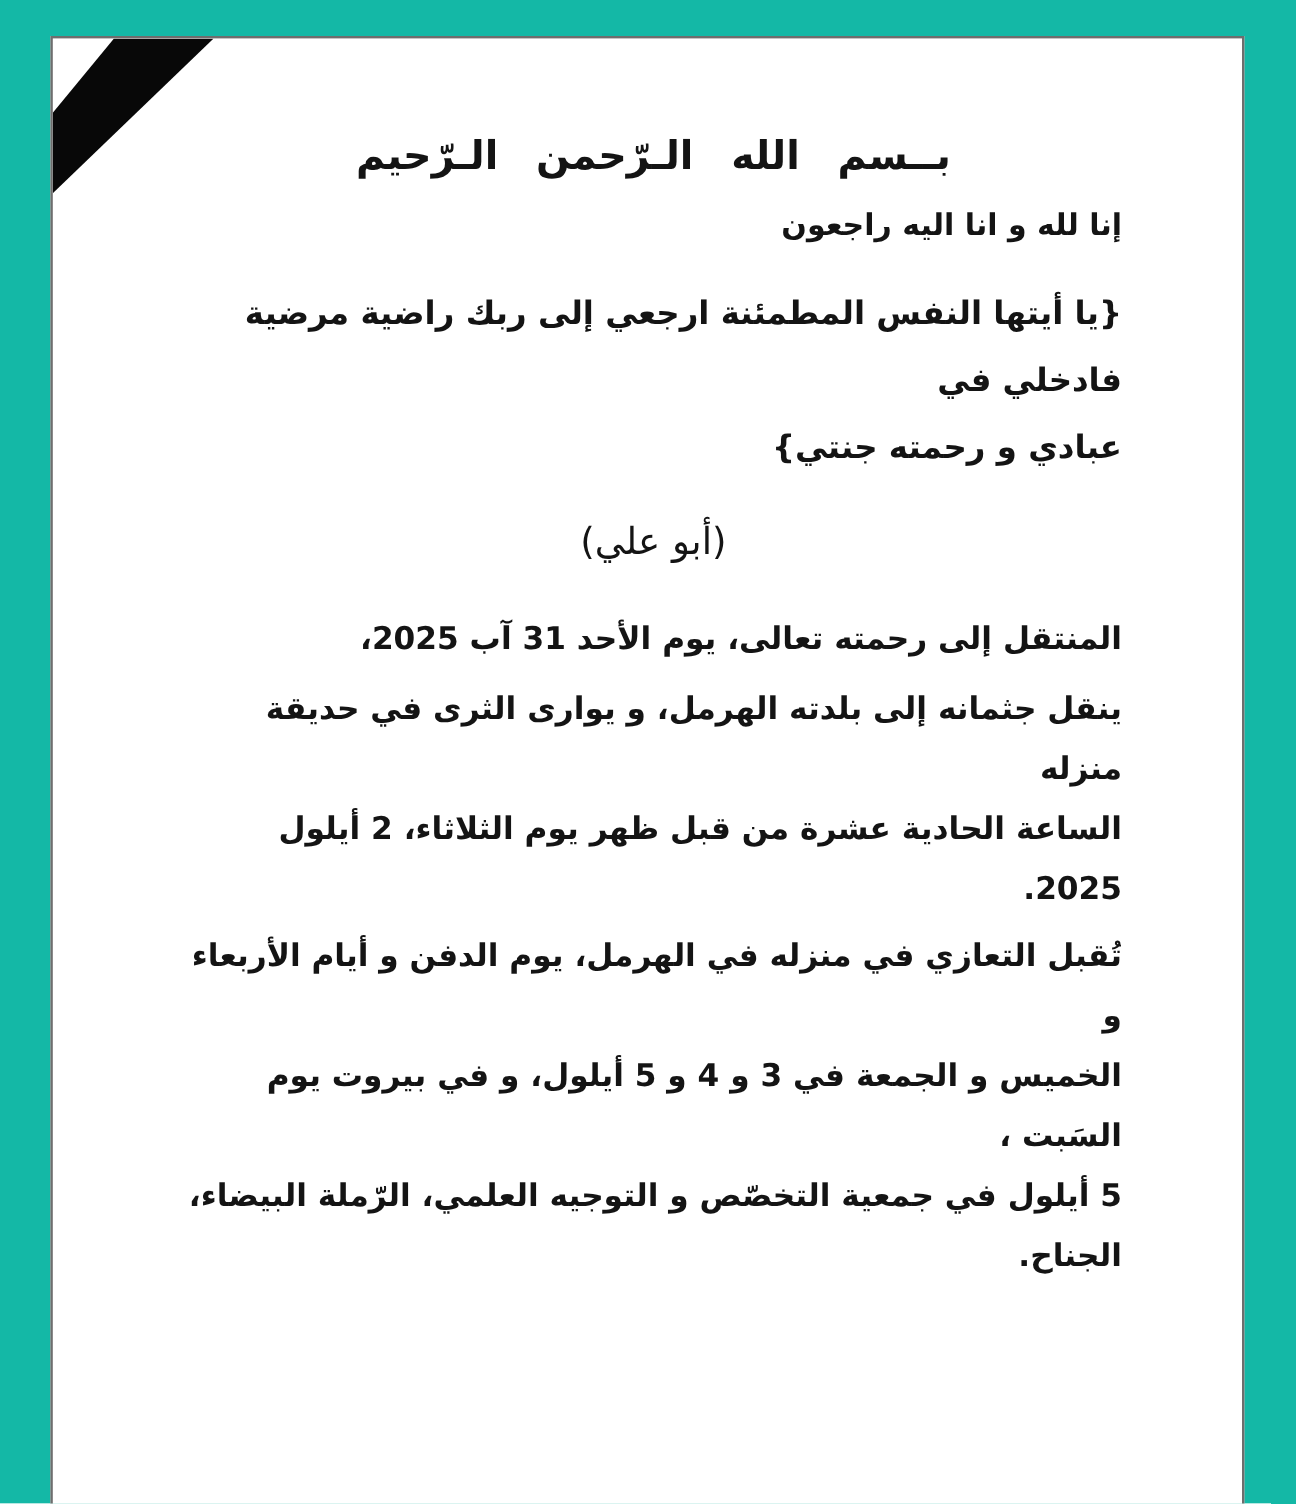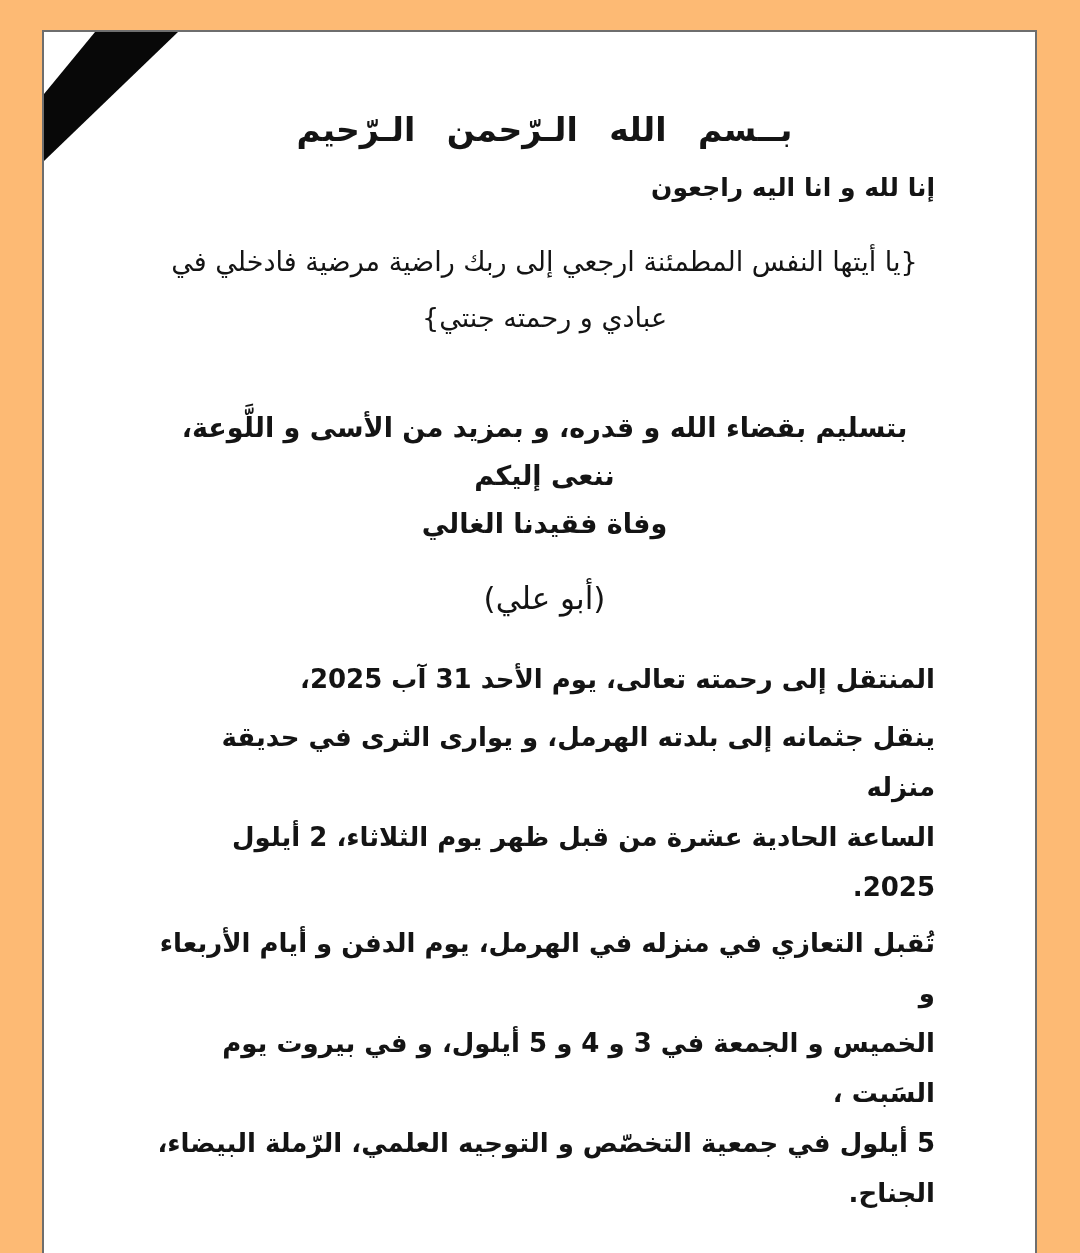--- a/index.html
+++ b/index.html
@@ -8,21 +8,21 @@
     height: 1253px;
     overflow: hidden;
     background: #fcfcfc;
     font-family: "DejaVu Sans", sans-serif;
     color: #141414;
   }
   .stage {
     position: relative;
     width: 1080px;
     height: 1253px;
-    background: #fdba74;
+    background: #14b8a6;
   }
   
   .page-border {
     position: absolute;
     left: 42px;
     top: 30px;
     width: 995px;
     height: 1260px;
     border: 2px solid #6e6e6e;
     background: #ffffff;
@@ -57,23 +57,23 @@
   .istirjaa {
     font-size: 25px;
     font-weight: bold;
     line-height: 40px;
     margin-top: 16px;
     text-align: right;
   }
   .verse { margin-top: 26px; }
   .verse-line {
     font-size: 27px;
-    font-weight: normal;
+    font-weight: bold;
     line-height: 56px;
-    text-align: center;
+    text-align: right;
   }
   .announce { margin-top: 58px; }
   .announce-line {
     font-size: 27px;
     font-weight: bold;
     line-height: 48px;
     text-align: center;
   }
   .deceased-name {
     font-size: 36px;
@@ -116,24 +116,20 @@
 
     <div class="basmala">بــسم الله الـرّحمن الـرّحيم</div>
 
     <div class="istirjaa">إنا لله و انا اليه راجعون</div>
 
     <div class="verse">
       <div class="verse-line">{يا أيتها النفس المطمئنة ارجعي إلى ربك راضية مرضية فادخلي في</div>
       <div class="verse-line">عبادي و رحمته جنتي}</div>
     </div>
 
-    <div class="announce">
-      <div class="announce-line">بتسليم بقضاء الله و قدره، و بمزيد من الأسى و اللَّوعة، ننعى إليكم</div>
-      <div class="announce-line">وفاة فقيدنا الغالي</div>
-    </div>
 
 
     <div class="kunya">(أبو علي)</div>
 
     <div class="passed-line">المنتقل إلى رحمته تعالى، يوم الأحد 31 آب 2025،</div>
 
     <div class="burial">
       <div class="para-line">ينقل جثمانه إلى بلدته الهرمل، و يوارى الثرى في حديقة منزله</div>
       <div class="para-line">الساعة الحادية عشرة من قبل ظهر يوم الثلاثاء، 2 أيلول 2025.</div>
     </div>

